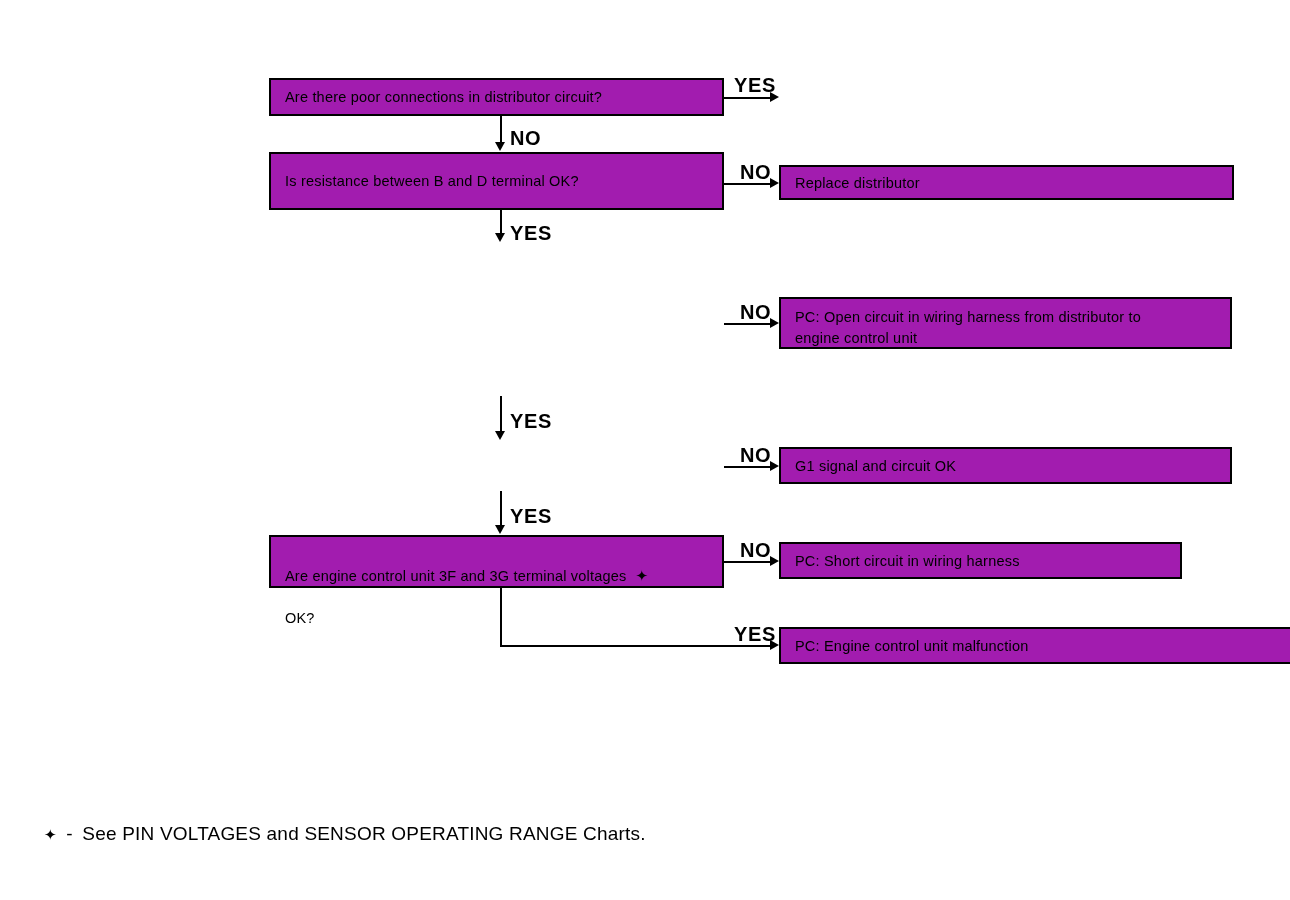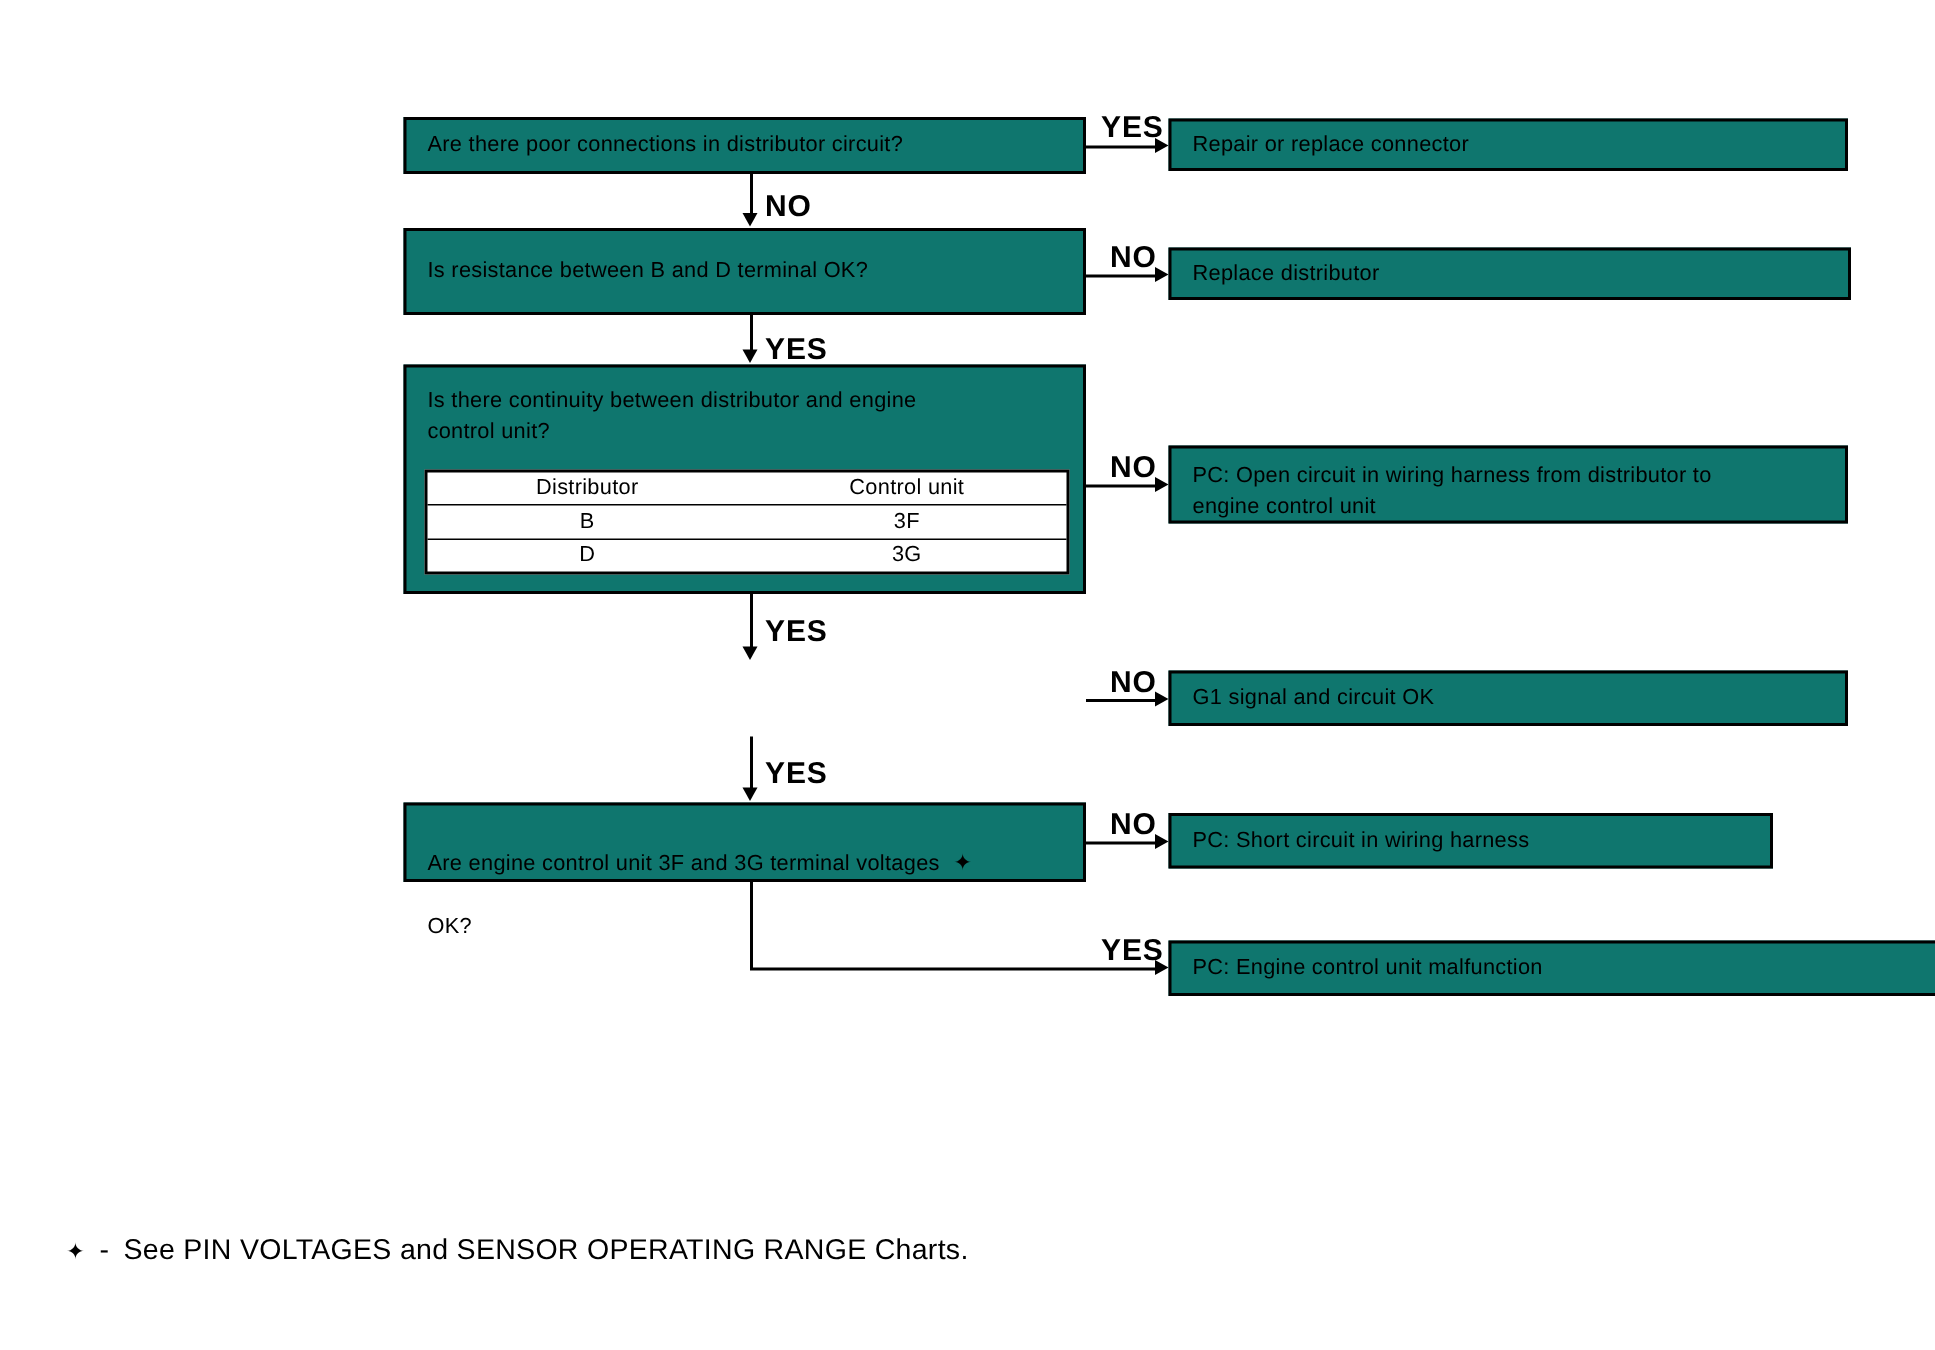--- a/index.html
+++ b/index.html
@@ -13,21 +13,21 @@
     height: 900px;
     background: #ffffff;
     font-family: "Liberation Sans", sans-serif;
     color: #000000;
     overflow: hidden;
   }
   .box {
     position: absolute;
     box-sizing: border-box;
     border: 2px solid #000000;
-    background: #0f766e;
+    background: #a21caf;
   }
   .box-text {
     position: absolute;
     left: 14px;
     top: 10px;
     right: 10px;
     font-size: 14.5px;
     line-height: 21px;
     letter-spacing: 0.2px;
     white-space: pre-line;
@@ -113,51 +113,29 @@
 <div id="page">
 
   <div class="box" style="left:269px; top:78px; width:455px; height:38px;">
     <div class="box-text centered-v">Are there poor connections in distributor circuit?</div>
   </div>
 
   <div class="box" style="left:269px; top:152px; width:455px; height:58px;">
     <div class="box-text centered-v">Is resistance between B and D terminal OK?</div>
   </div>
 
-  <div class="box" style="left:269px; top:243px; width:455px; height:153px;">
-    <div class="box-text" style="top:12px;">Is there continuity between distributor and engine
-control unit?</div>
-
-    <div class="pin-table" style="left:12px; top:68px; width:430px; height:70px;">
-      <div class="pin-row">
-        <div class="pin-cell">Distributor</div>
-        <div class="pin-cell">Control unit</div>
-      </div>
-      <div class="pin-row">
-        <div class="pin-cell">B</div>
-        <div class="pin-cell">3F</div>
-      </div>
-      <div class="pin-row">
-        <div class="pin-cell">D</div>
-        <div class="pin-cell">3G</div>
-      </div>
-    </div>
-  </div>
 
 
   <div class="box" style="left:269px; top:535px; width:455px; height:53px;">
     <div class="box-text" style="top:8px;">
       <span>Are engine control unit 3F and 3G terminal voltages</span><span class="star-mark" style="margin-left:9px;">✦</span><br>
       <span>OK?</span>
     </div>
   </div>
 
-  <div class="box" style="left:779px; top:79px; width:453px; height:35px;">
-    <div class="box-text centered-v">Repair or replace connector</div>
-  </div>
 
   <div class="box" style="left:779px; top:165px; width:455px; height:35px;">
     <div class="box-text centered-v">Replace distributor</div>
   </div>
 
   <div class="box" style="left:779px; top:297px; width:453px; height:52px;">
     <div class="box-text" style="top:8px;">PC: Open circuit in wiring harness from distributor to
 engine control unit</div>
   </div>
 

